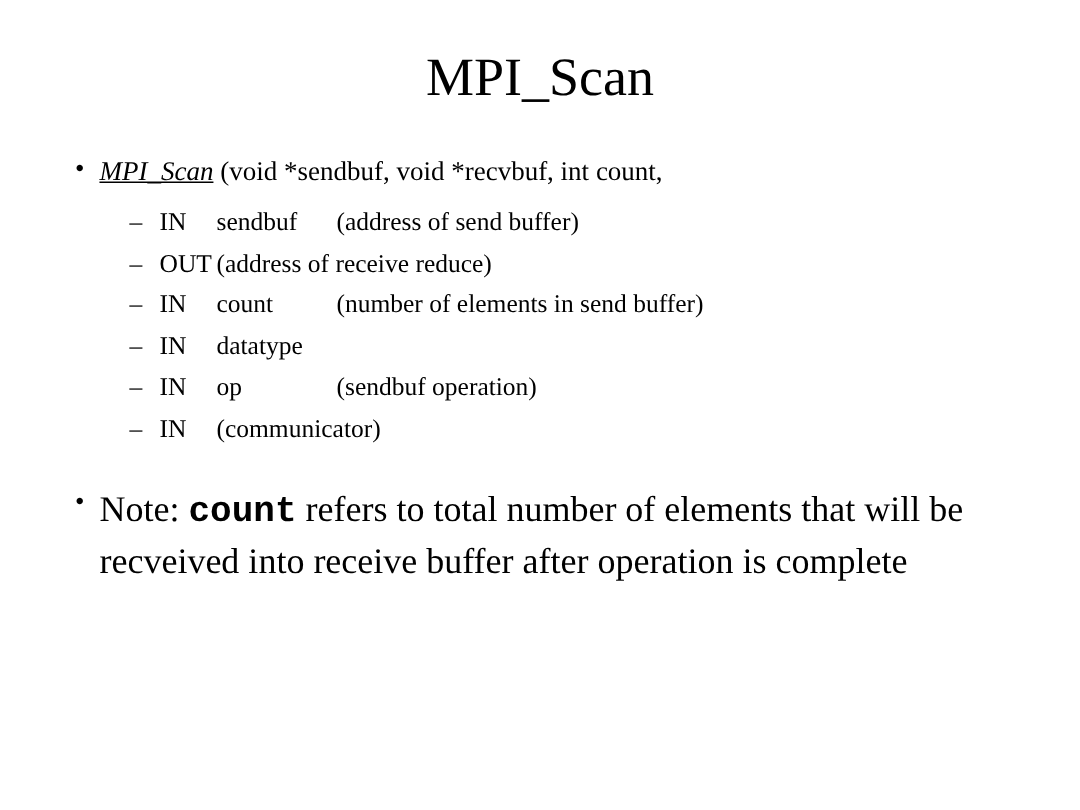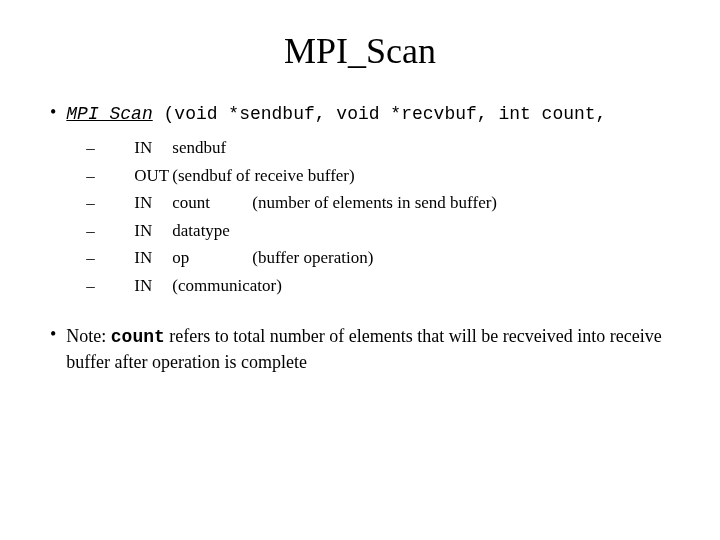--- a/index.html
+++ b/index.html
@@ -40,21 +40,20 @@
 
     .bullet {
       margin-right: 10px;
       flex-shrink: 0;
       font-size: 18px;
     }
 
     .bullet-text {
       font-size: 18px;
       line-height: 1.4;
-      font-family: Liberation Mono, monospace;
     }
 
     .underline-italic {
       text-decoration: underline;
       font-style: italic;
     }
 
     .params-table {
       margin-left: 20px;
       margin-top: 8px;
@@ -72,41 +71,40 @@
     .dash {
       margin-right: 8px;
       flex-shrink: 0;
       width: 12px;
     }
 
     .direction {
       width: 38px;
       flex-shrink: 0;
       font-size: 17px;
-      margin-left: 28px;
     }
 
     .param-name {
       width: 80px;
       flex-shrink: 0;
       font-size: 17px;
     }
 
     .param-desc {
       font-size: 17px;
     }
 
     .note-section {
       display: flex;
       align-items: flex-start;
       margin-top: 10px;
     }
 
     .note-text {
-      font-size: 18px;
+      font-size: 24px;
       line-height: 1.4;
     }
 
     .monospace {
       font-family: 'Courier New', Courier, monospace;
       font-weight: bold;
     }
   </style>
 </head>
 <body>
@@ -121,46 +119,47 @@
       <div class="bullet-text">
         <span class="underline-italic">MPI_Scan</span><span> (void *sendbuf, void *recvbuf, int count,</span><br>
       </div>
 
       <div class="params-table">
 
         <div class="param-row">
           <span class="dash">–</span>
           <span class="direction">IN</span>
           <span class="param-name">sendbuf</span>
+          <span class="param-desc">(address of send buffer)</span>
         </div>
 
         <div class="param-row">
           <span class="dash">–</span>
           <span class="direction">OUT</span>
-          <span class="param-desc">(sendbuf of receive buffer)</span>
+          <span class="param-desc">(address of receive reduce)</span>
         </div>
 
         <div class="param-row">
           <span class="dash">–</span>
           <span class="direction">IN</span>
           <span class="param-name">count</span>
           <span class="param-desc">(number of elements in send buffer)</span>
         </div>
 
         <div class="param-row">
           <span class="dash">–</span>
           <span class="direction">IN</span>
           <span class="param-name">datatype</span>
         </div>
 
         <div class="param-row">
           <span class="dash">–</span>
           <span class="direction">IN</span>
           <span class="param-name">op</span>
-          <span class="param-desc">(buffer operation)</span>
+          <span class="param-desc">(sendbuf operation)</span>
         </div>
 
         <div class="param-row">
           <span class="dash">–</span>
           <span class="direction">IN</span>
           <span class="param-desc">(communicator)</span>
         </div>
       </div>
     </div>
   </div>

